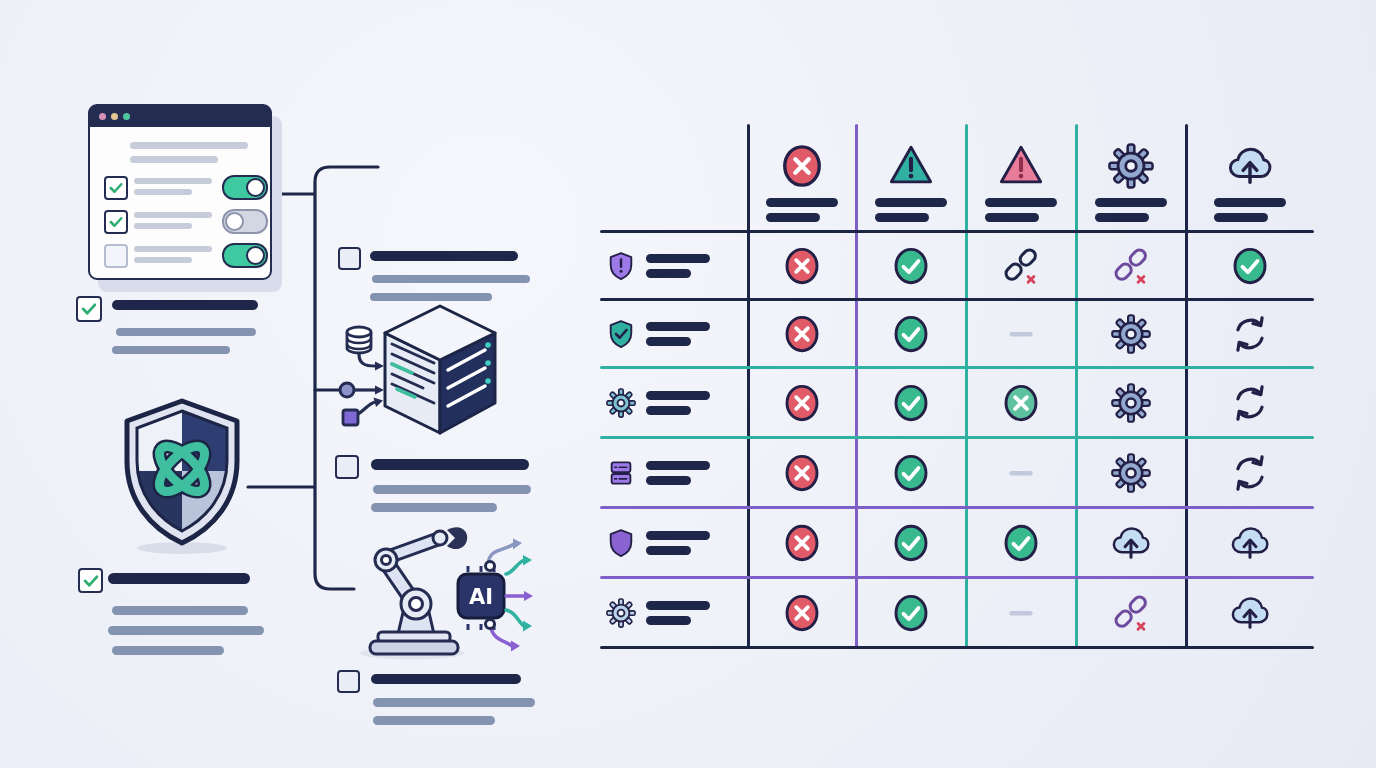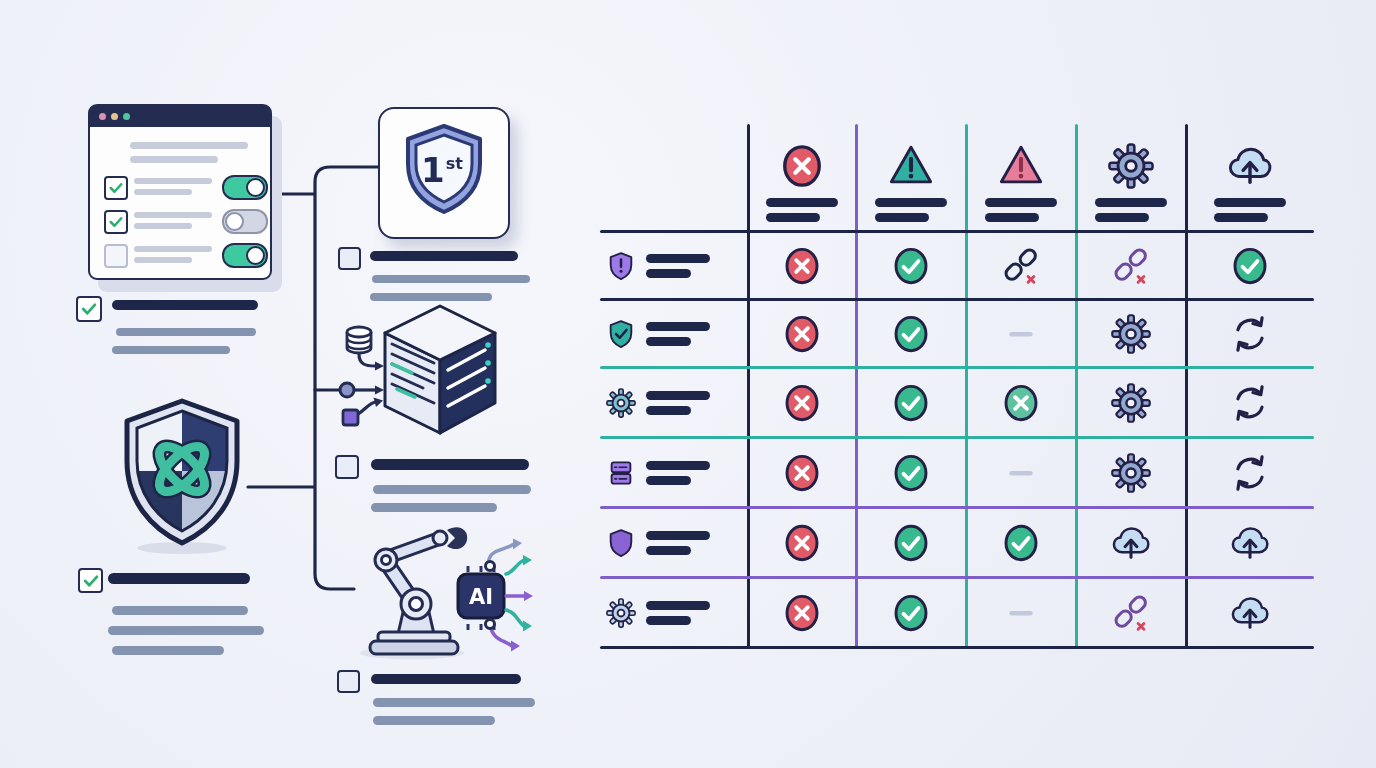--- a/index.html
+++ b/index.html
@@ -122,27 +122,20 @@
       <svg width="20" height="20" viewBox="0 0 24 24">
           <path d="M5 12l5 5 9-10" fill="none" stroke="#2fae72" stroke-width="3.4" stroke-linecap="round" stroke-linejoin="round"></path>
         </svg>
     </div>
     <div class="bar" style="left:30px;top:5px;width:142px;height:11px;background:#1e2749;"></div>
     <div class="bar" style="left:34px;top:38px;width:136px;height:9px;background:#8393b0;"></div>
     <div class="bar" style="left:30px;top:58px;width:156px;height:9px;background:#8393b0;"></div>
     <div class="bar" style="left:34px;top:78px;width:112px;height:9px;background:#8393b0;"></div>
   </div>
 
-  <div id="badge-card" class="abs">
-    <svg width="128" height="122" viewBox="0 0 128 122" style="margin-top:3px;">
-      <path d="M64 14 L100 27 V52 C100 76 85 91 64 100 C43 91 28 76 28 52 V27 Z" fill="#93a3e0" stroke="#2b3a74" stroke-width="4" stroke-linejoin="round"></path>
-      <path d="M64 23 L92 33 V52 C92 70 81 82 64 90 C47 82 36 70 36 52 V33 Z" fill="#f6f8ff" stroke="#2b3a74" stroke-width="3"></path>
-      <text x="62" y="70" text-anchor="middle" font-family="DejaVu Sans, sans-serif" font-weight="bold" fill="#232c56"><tspan font-size="34">1</tspan><tspan font-size="16" dy="-13" dx="1">st</tspan></text>
-    </svg>
-  </div>
 
   <div class="abs" style="left:338px;top:247px;width:220px;height:56px;">
     <div class="sq" style="left:0;top:0;width:19px;height:19px;"></div>
     <div class="bar" style="left:32px;top:4px;width:148px;height:10px;background:#1e2749;"></div>
     <div class="bar" style="left:34px;top:28px;width:158px;height:8px;background:#8393b0;"></div>
     <div class="bar" style="left:32px;top:46px;width:122px;height:8px;background:#8393b0;"></div>
   </div>
 
   <svg class="abs" style="left:335px;top:298px;" width="185" height="160" viewBox="0 0 185 160">
     <g stroke="#1d2547" stroke-width="3" stroke-linejoin="round">

